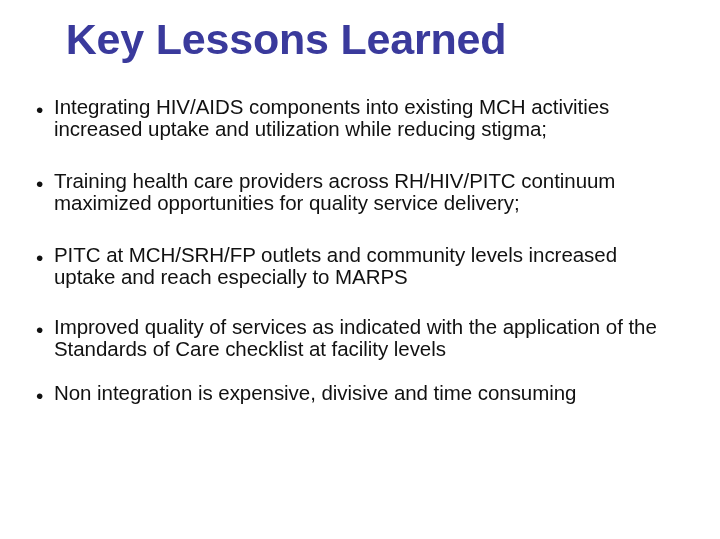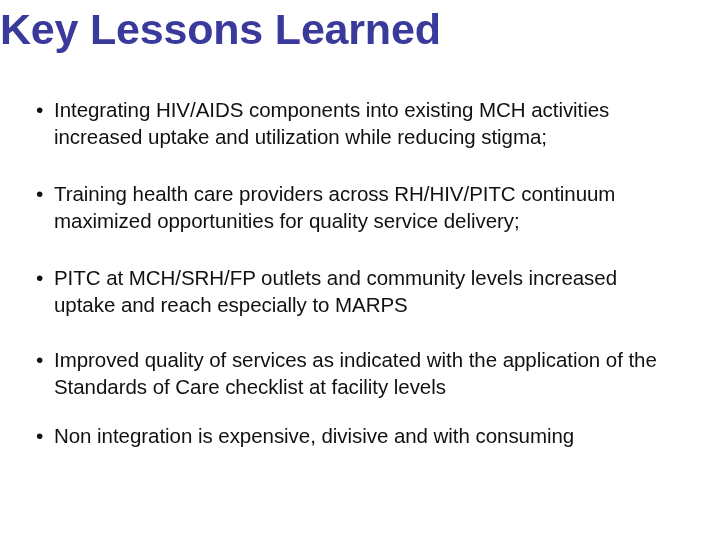--- a/index.html
+++ b/index.html
@@ -19,23 +19,23 @@
     position: relative;
     width: 720px;
     height: 539px;
     background: #ffffff;
     box-sizing: border-box;
   }
 
   .slide-title {
     position: absolute;
     left: 0;
-    top: 4px;
+    top: 14px;
     width: 572px;
-    text-align: left;
+    text-align: center;
     font-size: 43px;
     font-weight: bold;
     line-height: 50px;
     color: #3a3a9c;
     letter-spacing: -0.2px;
     white-space: nowrap;
   }
 
   .bullet-list {
     position: absolute;
@@ -62,21 +62,21 @@
     line-height: 27px;
     color: #111111;
     text-align: left;
     padding-left: 6px;
     box-sizing: border-box;
   }
 
   .bullet-text {
     flex: 1 1 auto;
     font-size: 20.5px;
-    line-height: 27px;
+    line-height: 22px;
     color: #111111;
     letter-spacing: -0.05px;
     max-width: 620px;
   }
 
   
   .bullet-item.gap-lg { margin-bottom: 30px; }
   .bullet-item.gap-md { margin-bottom: 28px; }
   .bullet-item.gap-sm { margin-bottom: 22px; }
 </style>
@@ -104,18 +104,18 @@
       <span class="bullet-text">PITC at MCH/SRH/FP outlets and community levels increased uptake and reach especially to MARPS</span>
     </div>
 
     <div class="bullet-item gap-sm">
       <span class="bullet-marker">•</span>
       <span class="bullet-text">Improved quality of services as indicated with the application of the Standards of Care checklist at facility levels</span>
     </div>
 
     <div class="bullet-item">
       <span class="bullet-marker">•</span>
-      <span class="bullet-text">Non integration is expensive, divisive and with consuming</span>
+      <span class="bullet-text">Non integration is expensive, divisive and time consuming</span>
     </div>
 
   </div>
 
 </div>
 
 </body></html>

